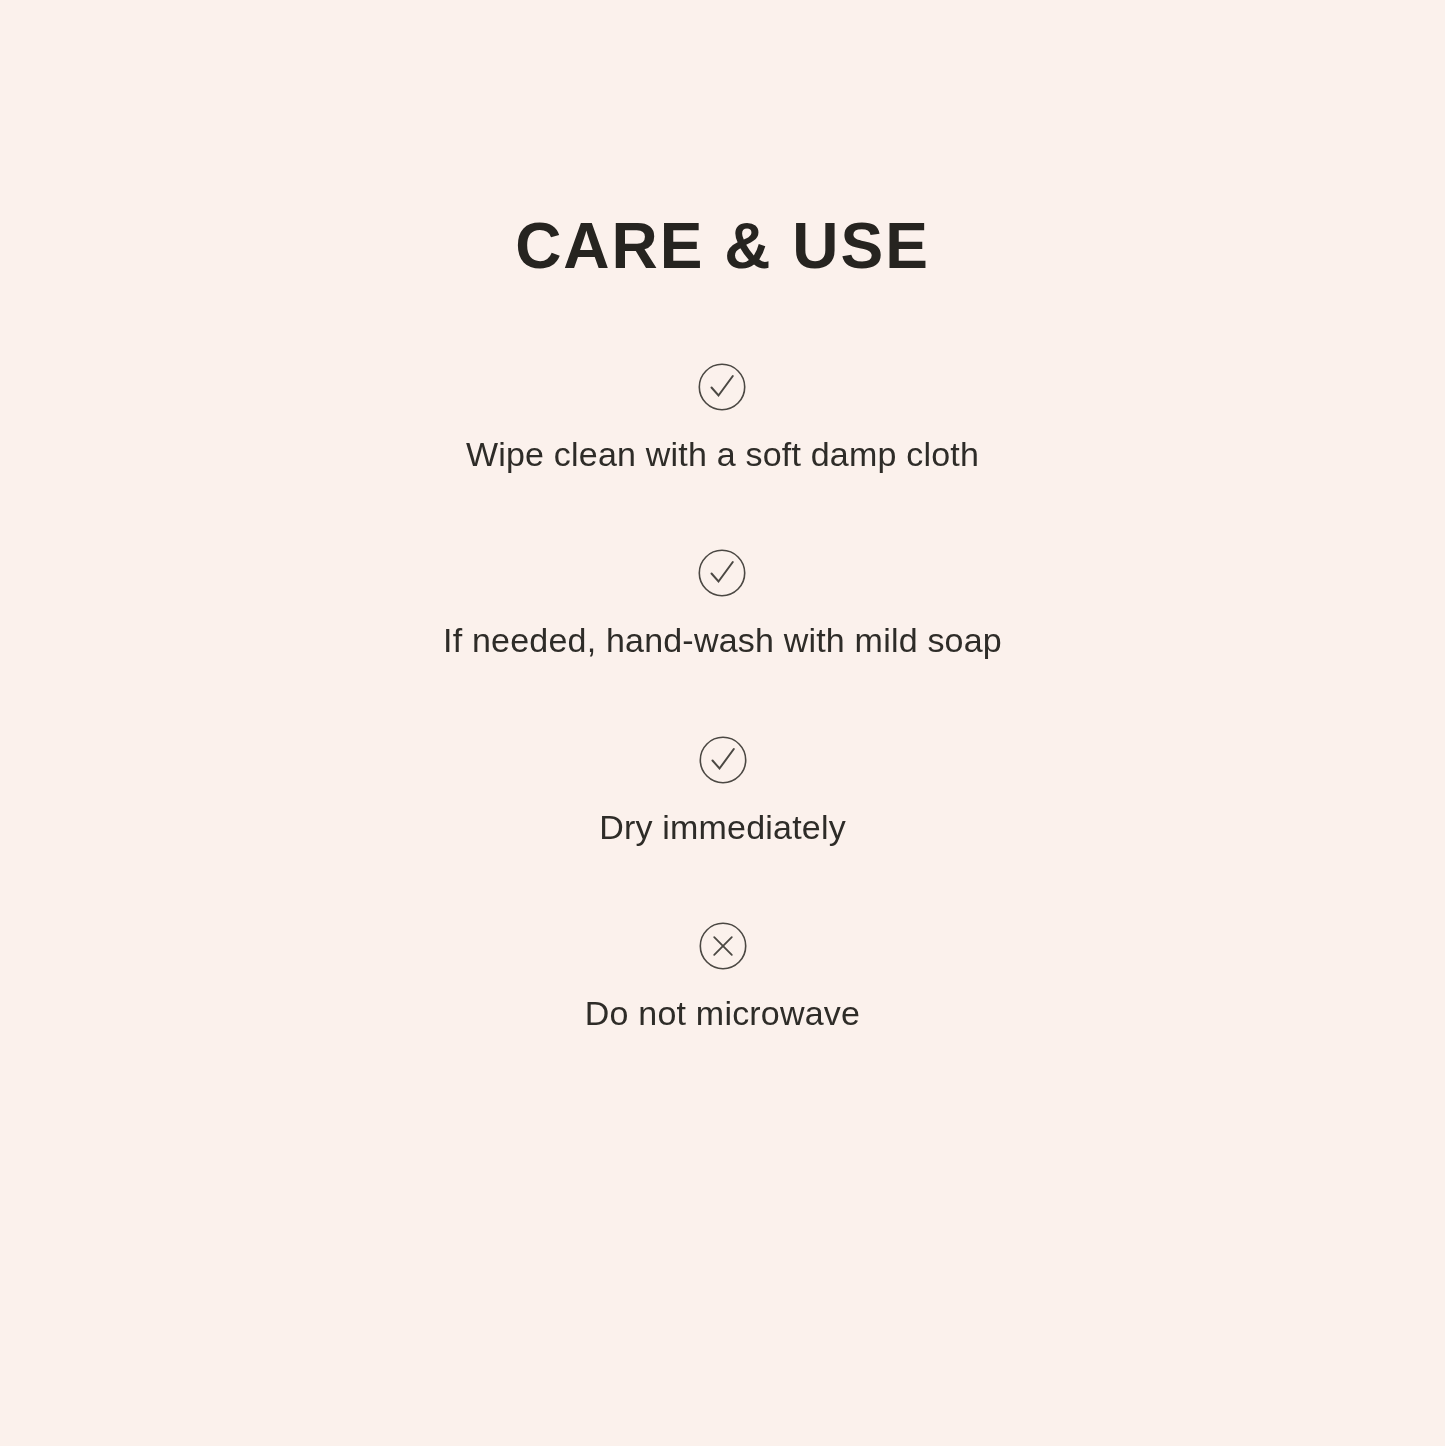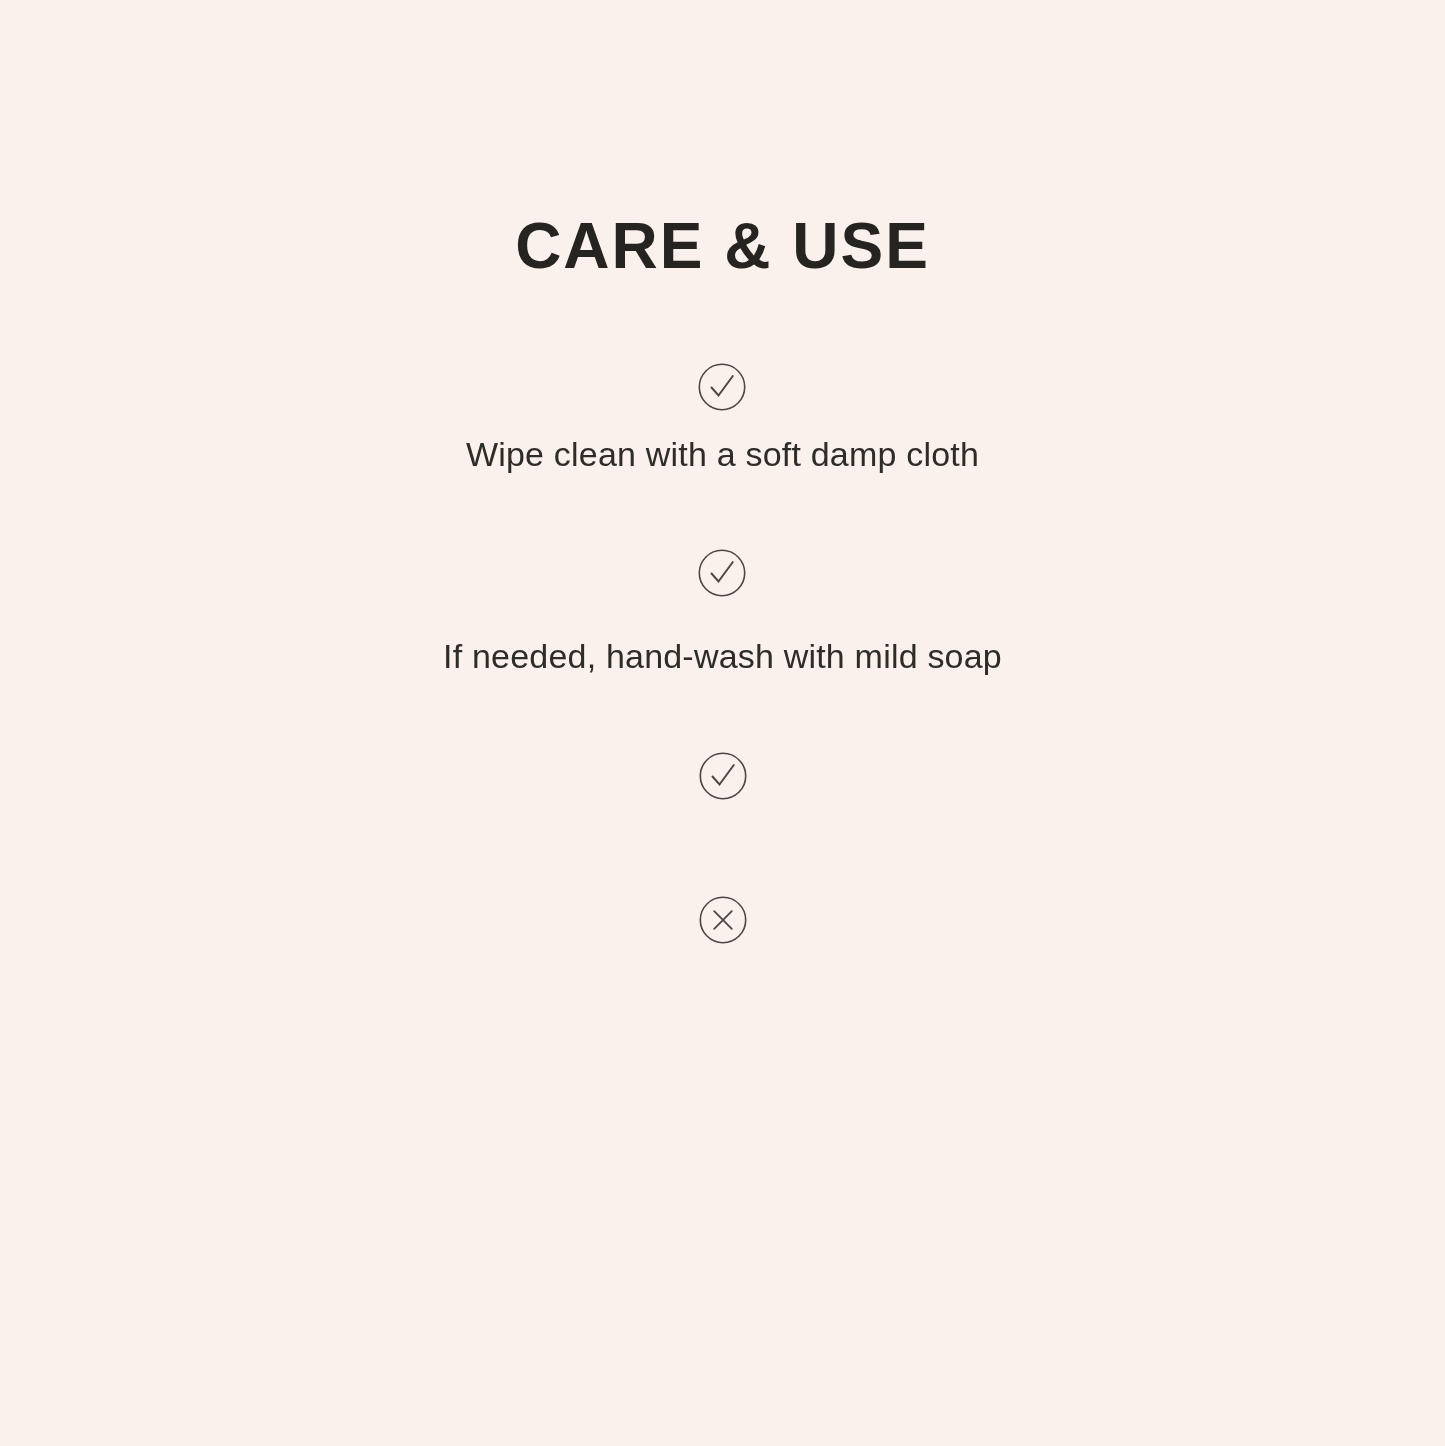--- a/index.html
+++ b/index.html
@@ -32,21 +32,21 @@
   }
   .items{
     display:flex;flex-direction:column;align-items:center;
     margin-top:78px;
     width:100%;
   }
   .item{
     display:flex;flex-direction:column;align-items:center;
     text-align:center;
   }
-  .item + .item{margin-top:74px;gap:16px;}
+  .item + .item{margin-top:74px;}
   .icon{
     width:48px;height:48px;
     display:block;
     color:var(--icon-color);
     margin-bottom:22px;
   }
   .icon svg{display:block;width:48px;height:48px;}
   .label{
     margin:0;
     font-size:34px;
@@ -83,25 +83,27 @@
     <p class="label">If needed, hand-wash with mild soap</p>
   </div>
 
   <div class="item">
     <span class="icon">
           <svg viewBox="0 0 48 48" fill="none" xmlns="http://www.w3.org/2000/svg">
             <circle cx="24" cy="24" r="22.7" stroke="currentColor" stroke-width="1.6"></circle>
             <path d="M13.5 24.5 L20.5 32.5 L34.8 13" stroke="currentColor" stroke-width="2" stroke-linecap="round" stroke-linejoin="miter"></path>
           </svg>
         </span>
+    <p class="label">Dry immediately</p>
   </div>
 
   <div class="item">
     <span class="icon">
           <svg viewBox="0 0 48 48" fill="none" xmlns="http://www.w3.org/2000/svg">
             <circle cx="24" cy="24" r="22.7" stroke="currentColor" stroke-width="1.6"></circle>
             <path d="M15.2 15.2 L32.8 32.8 M32.8 15.2 L15.2 32.8" stroke="currentColor" stroke-width="1.8" stroke-linecap="round"></path>
           </svg>
         </span>
+    <p class="label">Do not microwave</p>
   </div>
 
 </div>
 </div>
 
 </body></html>

